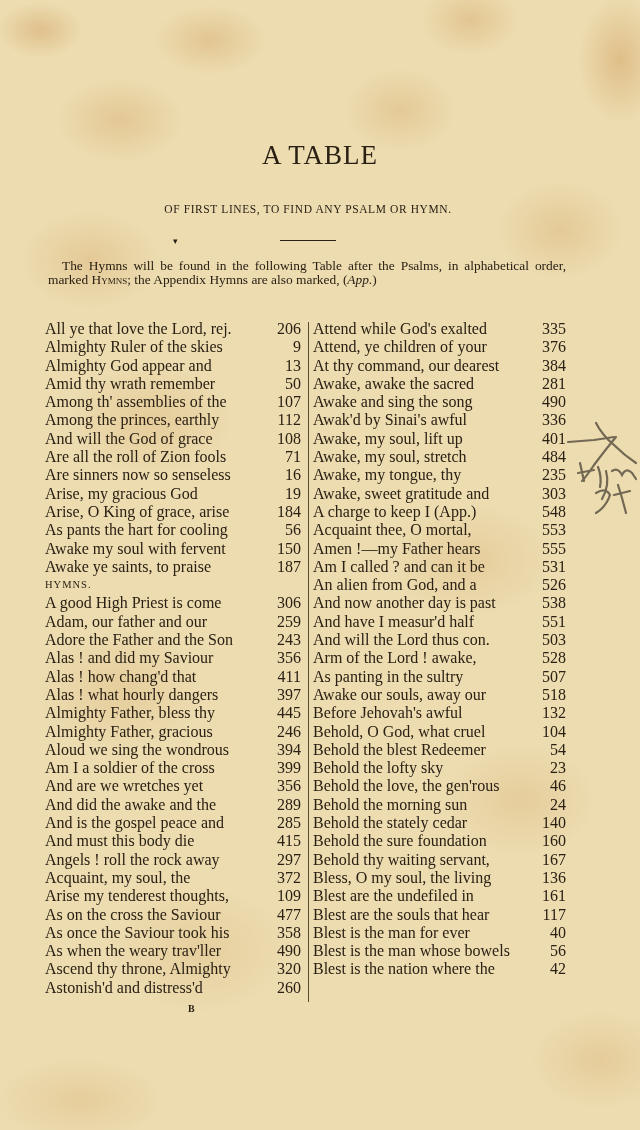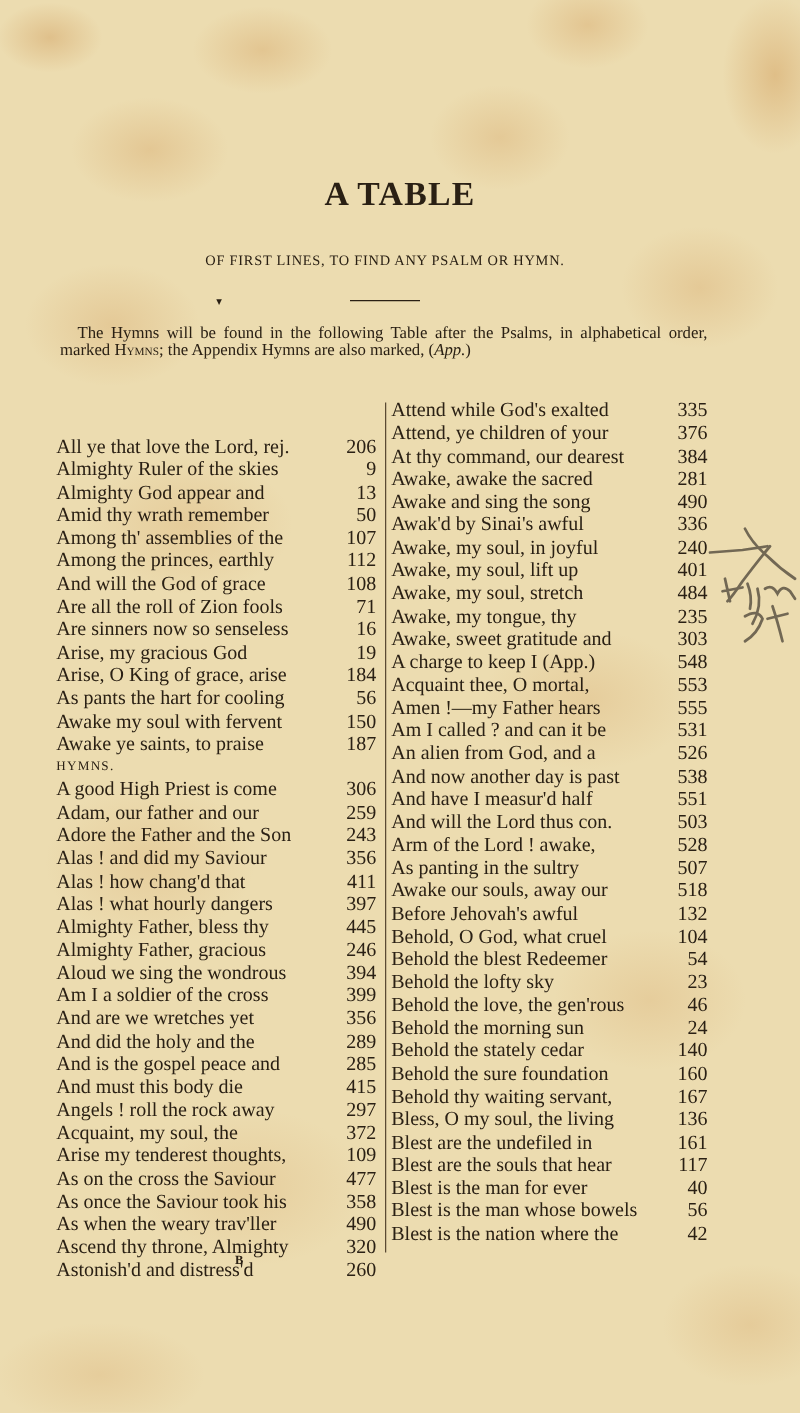--- a/index.html
+++ b/index.html
@@ -23,21 +23,21 @@
       radial-gradient(ellipse 120px 80px at 150px 420px, rgba(205,145,75,.22), transparent 70%),
       radial-gradient(ellipse 120px 80px at 470px 560px, rgba(205,145,75,.20), transparent 70%),
       radial-gradient(ellipse 120px 90px at 120px 690px, rgba(205,145,75,.20), transparent 70%),
       radial-gradient(ellipse 110px 80px at 520px 800px, rgba(205,145,75,.20), transparent 70%),
       radial-gradient(ellipse 130px 90px at 200px 950px, rgba(205,145,75,.18), transparent 70%),
       radial-gradient(ellipse 100px 70px at 600px 1060px, rgba(205,145,75,.22), transparent 70%),
       radial-gradient(ellipse 120px 60px at 80px 1100px, rgba(205,145,75,.20), transparent 70%);
   }
   .title {
     position:absolute; top:140px; left:0; width:640px; text-align:center;
-    font-size:27px; font-weight:bold; letter-spacing:1px; margin:0;
+    font-size:27px; font-weight:normal; letter-spacing:1px; margin:0;
   }
   .subtitle {
     position:absolute; top:203px; left:0; width:616px; text-align:center;
     font-size:11.5px; font-weight:normal; letter-spacing:.6px; margin:0;
   }
   .rule {
     position:absolute; top:240px; left:280px; width:56px; height:0;
     border-top:1.5px solid #2a2014;
   }
   .mark { position:absolute; top:236px; left:173px; font-size:9px; }
@@ -45,21 +45,21 @@
     position:absolute; top:259px; left:48px; width:518px;
     font-size:13.4px; line-height:14px; text-indent:14px; margin:0;
     text-align:justify;
   }
   .intro .sc { font-variant:small-caps; }
   .intro i { font-style:italic; }
   .col {
     position:absolute; top:320px; width:256px;
     font-size:16px; line-height:18.3px;
   }
-  .col.left { left:45px;margin-top:29px; }
+  .col.left { left:45px; }
   .col.right { left:313px; width:253px; }
   .divider {
     position:absolute; top:322px; left:308px; height:680px;
     border-left:1px solid #5a4a33;
   }
   .row { display:flex; justify-content:space-between; white-space:nowrap; }
   .row .num { padding-left:2px; }
   .section {
     text-align:left; font-size:10.5px; letter-spacing:1px;
     font-variant:small-caps; line-height:18.3px;
@@ -180,21 +180,21 @@
       </div>
       <div class="row">
         <span class="line">Am I a soldier of the cross</span>
         <span class="num">399</span>
       </div>
       <div class="row">
         <span class="line">And are we wretches yet</span>
         <span class="num">356</span>
       </div>
       <div class="row">
-        <span class="line">And did the holy and the</span>
+        <span class="line">And did the awake and the</span>
         <span class="num">289</span>
       </div>
       <div class="row">
         <span class="line">And is the gospel peace and</span>
         <span class="num">285</span>
       </div>
       <div class="row">
         <span class="line">And must this body die</span>
         <span class="num">415</span>
       </div>
@@ -253,24 +253,20 @@
         <span class="line">Awake, awake the sacred</span>
         <span class="num">281</span>
       </div>
       <div class="row">
         <span class="line">Awake and sing the song</span>
         <span class="num">490</span>
       </div>
       <div class="row">
         <span class="line">Awak'd by Sinai's awful</span>
         <span class="num">336</span>
-      </div>
-      <div class="row">
-        <span class="line">Awake, my soul, in joyful</span>
-        <span class="num">240</span>
       </div>
       <div class="row">
         <span class="line">Awake, my soul, lift up</span>
         <span class="num">401</span>
       </div>
       <div class="row">
         <span class="line">Awake, my soul, stretch</span>
         <span class="num">484</span>
       </div>
       <div class="row">

